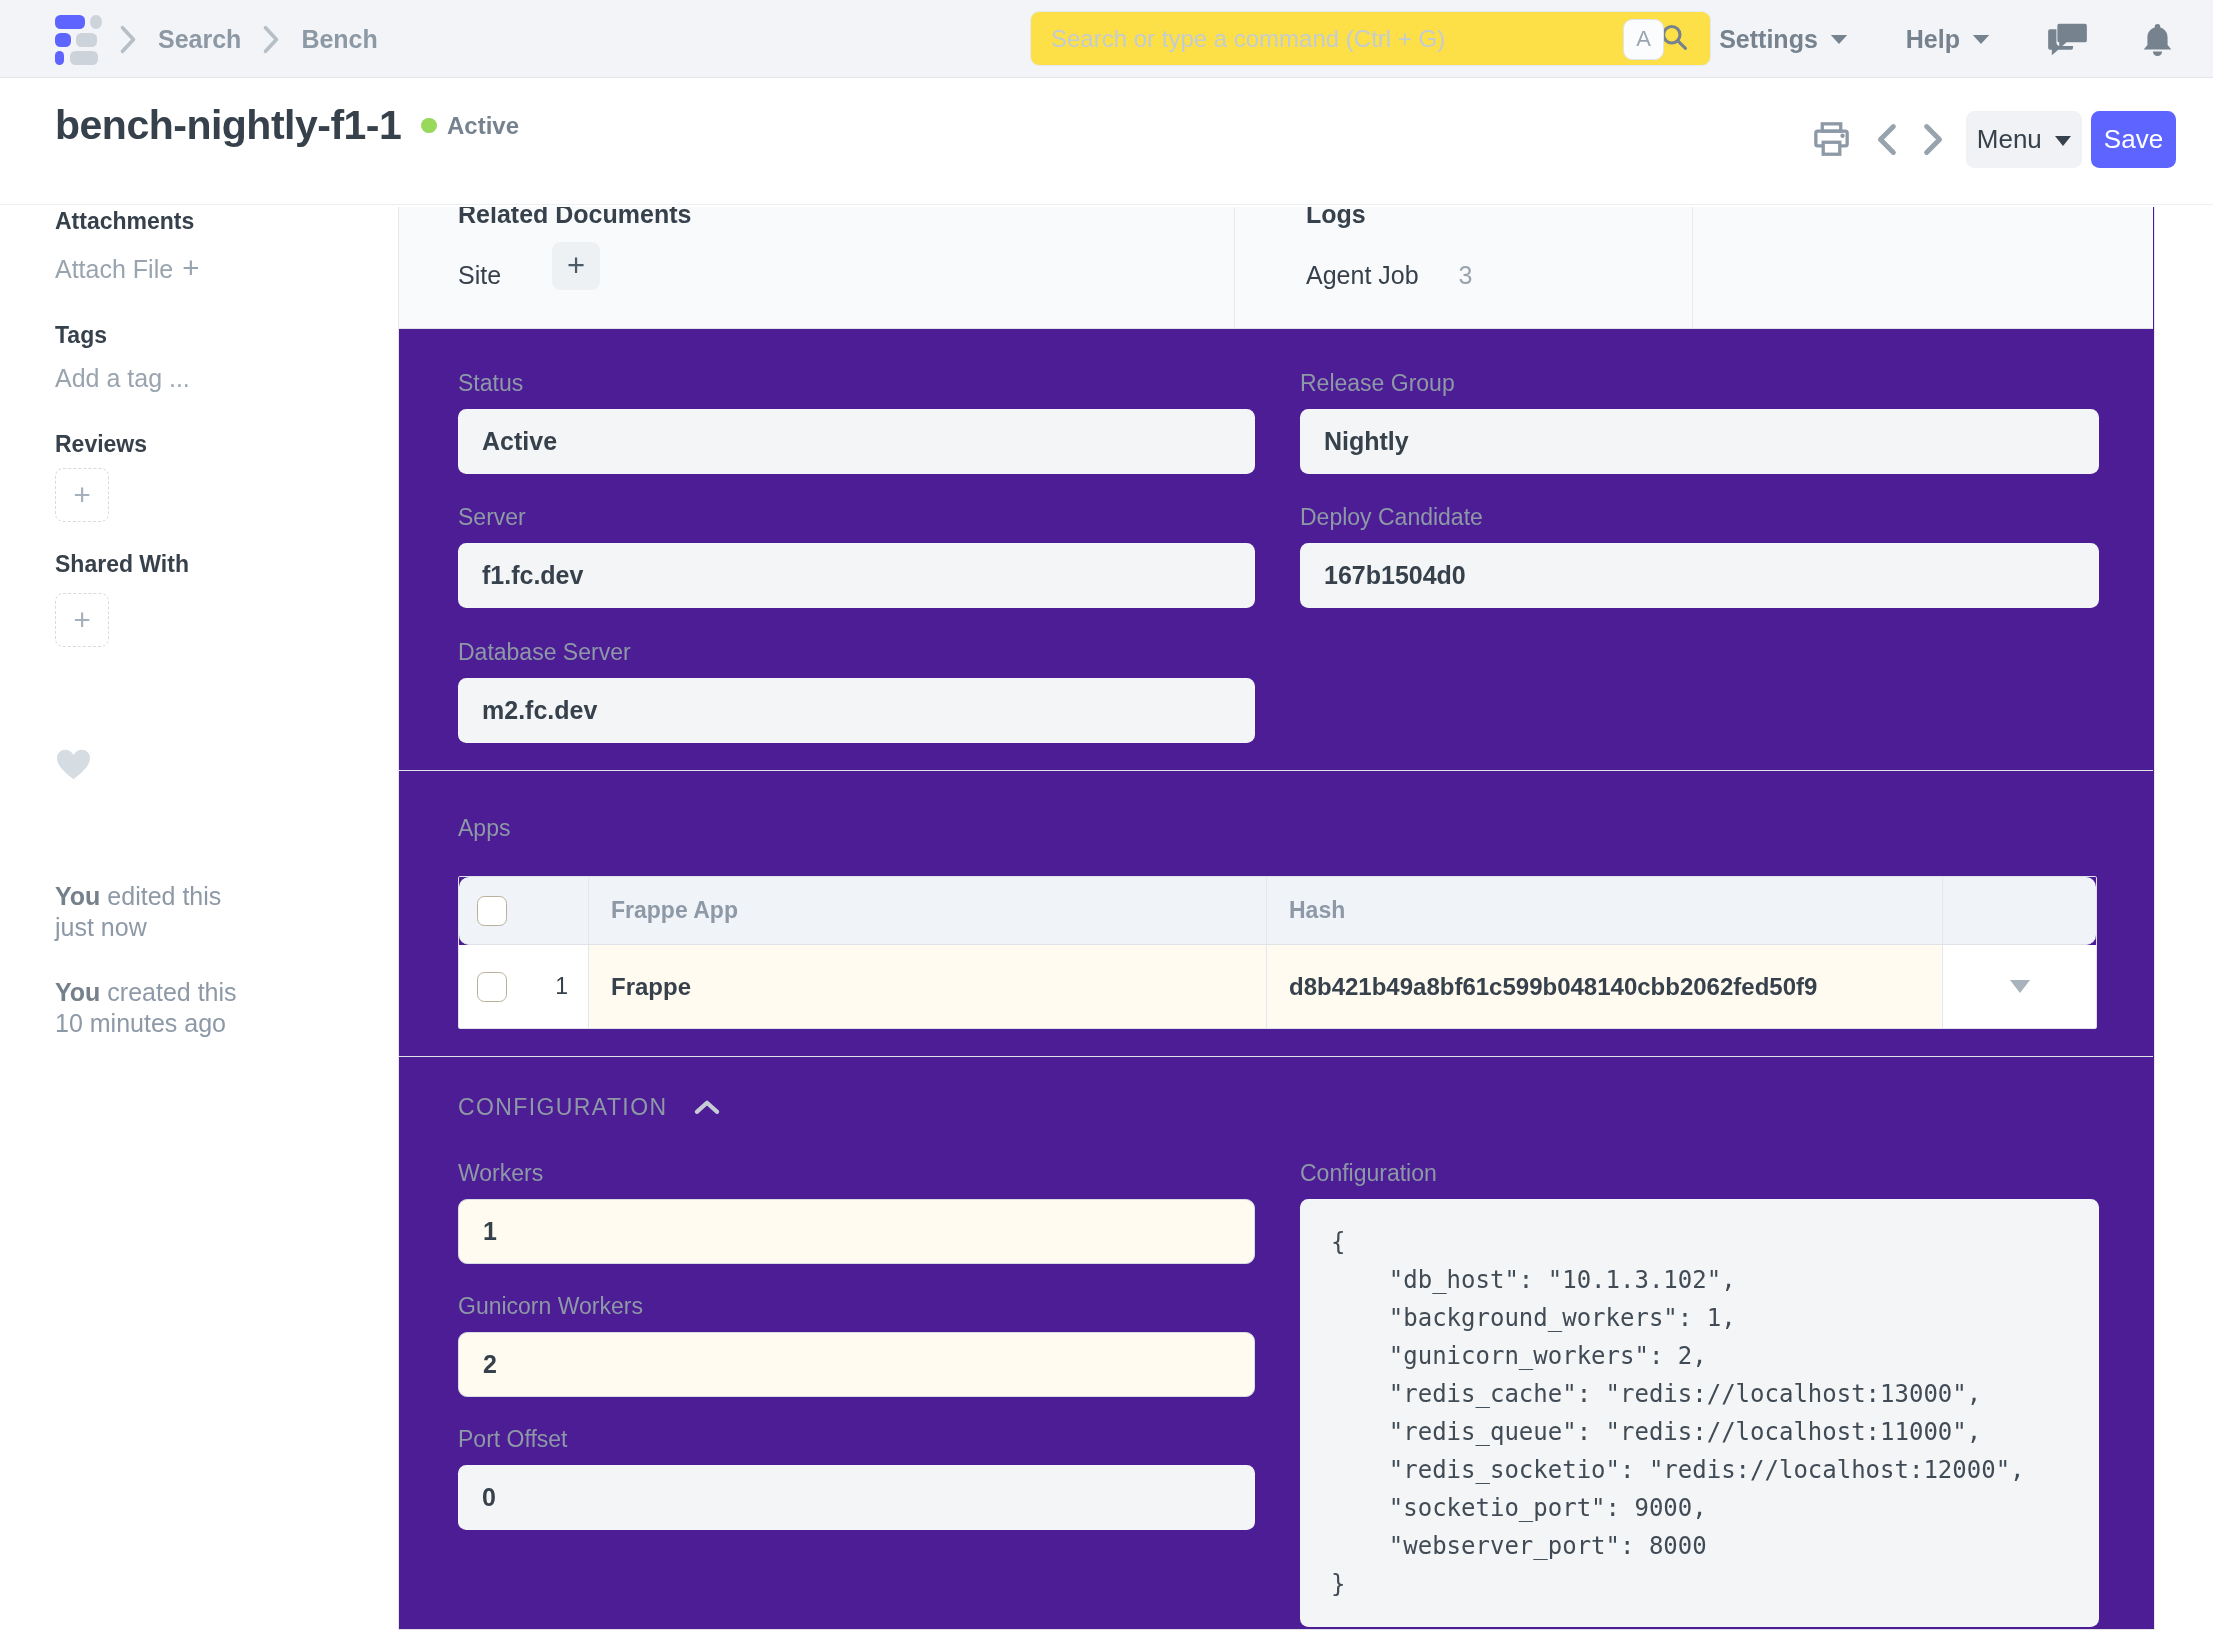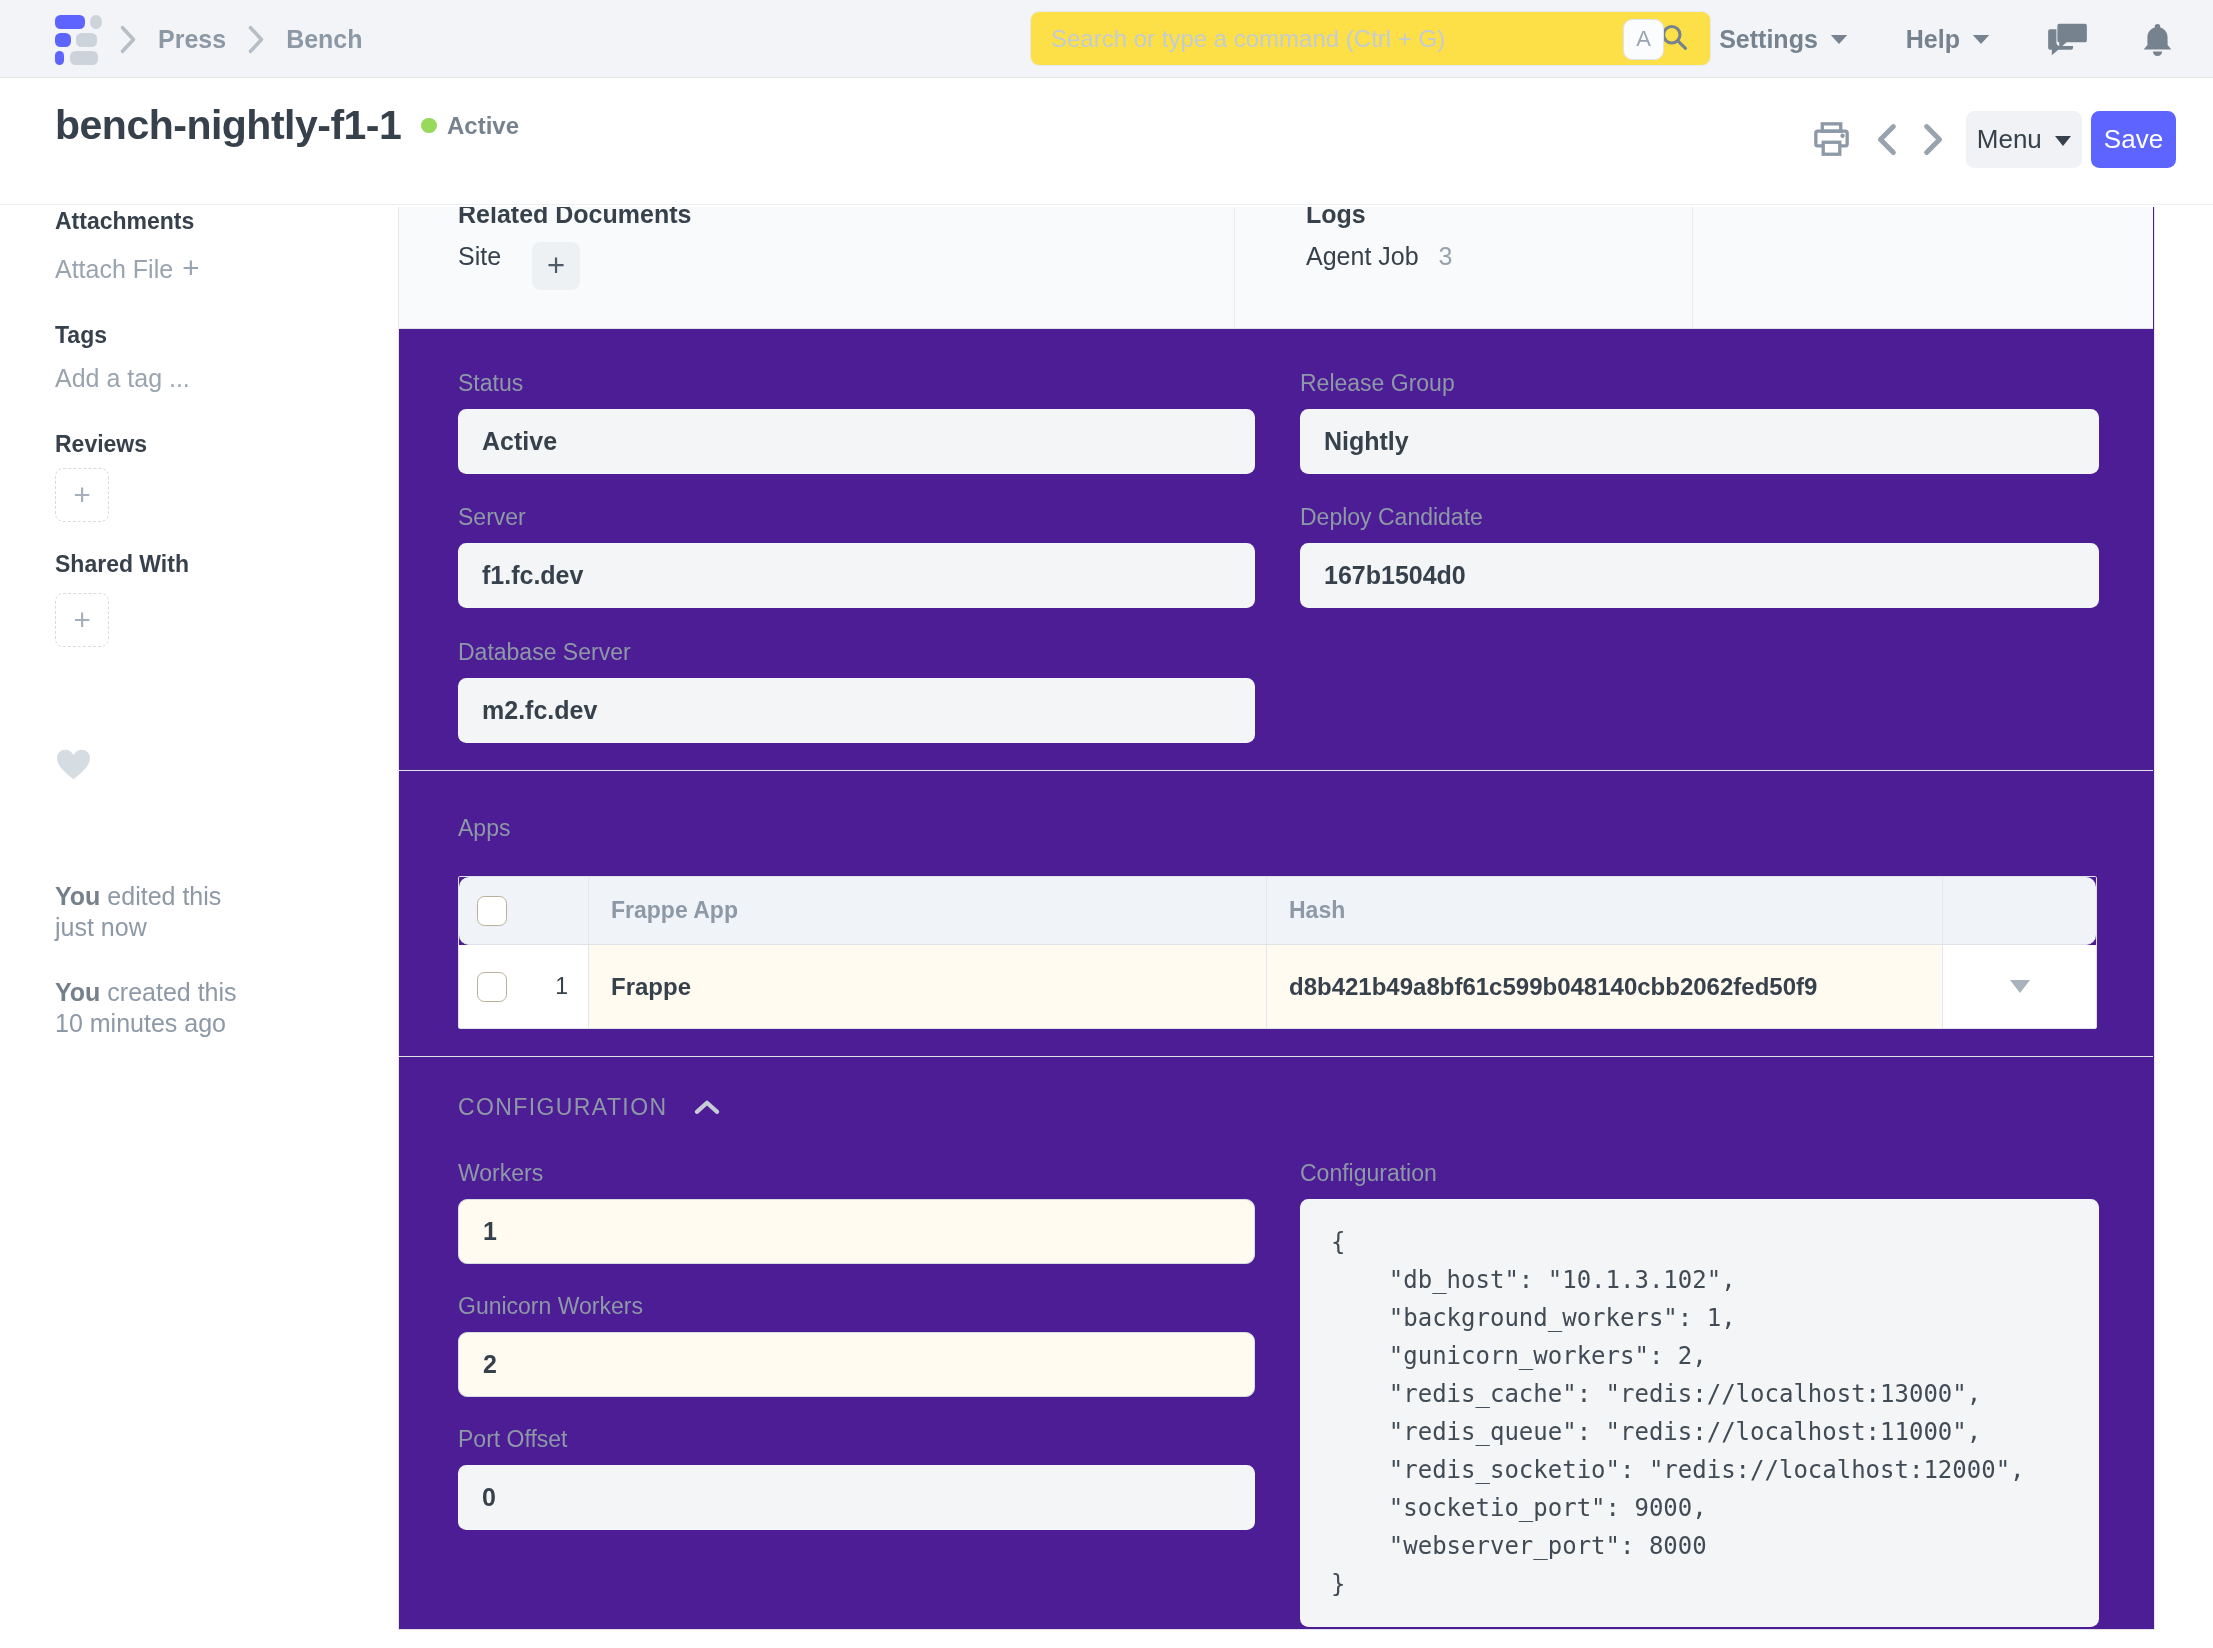--- a/index.html
+++ b/index.html
@@ -54,21 +54,21 @@
   .card { position:absolute; left:398px; top:-13px; width:1757px; height:1436px; background:#4c1d95; border-left:1.8px solid #e3e7ec; border-right:1.8px solid #e3e7ec; border-bottom:1.8px solid #dfe3e8; }
   .sec { position:absolute; left:0; width:1754px; }
 
   
   .sec-dash { top:0; height:135px; background:#f9fafc; border-bottom:1.8px solid #dfe3e8; display:flex; }
   .dash-col { height:100%; position:relative; }
   .dash-col.c1 { width:835px; padding-left:59px; }
   .dash-col.c2 { width:458px; border-left:1.8px solid #e7eaee; padding-left:71px; }
   .dash-col.c3 { flex:1; border-left:1.8px solid #e7eaee; }
   .dash-h { position:absolute; top:5.5px; font-size:25px; font-weight:700; color:#36414c; }
-  .dash-row { position:absolute; top:48px; height:48px; display:flex; align-items:flex-start; font-size:25px; color:#36414c; }
+  .dash-row { position:absolute; top:48px; height:48px; display:flex; align-items:flex-end; font-size:25px; color:#36414c;gap:20px; }
   .plus-btn { width:48px; height:48px; background:#eef1f4; border-radius:8.3px; margin-left:31px; display:flex; align-items:center; justify-content:center; font-size:31px; color:#4c5a67; cursor:pointer; }
   .count { color:#98a3ae; margin-left:20px; }
 
   
   .sec-fields { top:135px; height:441px; }
   .fgroup { position:absolute; }
   .flabel { font-size:23px; color:#8d99a6; margin-bottom:12px; }
   .fvalue { height:65px; background:#f3f5f7; border-radius:8.3px; display:flex; align-items:center; padding-left:24px; font-size:25px; font-weight:700; color:#36414c; }
   .fvalue.input { background:#fffbf0; border:1.8px solid #d8dde2; border-radius:9.2px; }
   .colL { left:59px; width:797px; }
@@ -118,21 +118,21 @@
           <span class="l-blue" style="width:9.2px"></span>
           <span class="l-gray" style="width:28px"></span>
         </div>
     </div>
     <div class="crumbs">
       <span class="crumb-sep">
         <svg width="20" height="31" viewBox="0 0 22 34">
             <polyline points="5,4 17,17 5,30" fill="none" stroke="#b6bfc8" stroke-width="4" stroke-linecap="round" stroke-linejoin="round"></polyline>
           </svg>
       </span>
-      <span class="crumb">Press</span>
+      <span class="crumb">Search</span>
       <span class="crumb-sep">
         <svg width="20" height="31" viewBox="0 0 22 34">
             <polyline points="5,4 17,17 5,30" fill="none" stroke="#b6bfc8" stroke-width="4" stroke-linecap="round" stroke-linejoin="round"></polyline>
           </svg>
       </span>
       <span class="crumb">Bench</span>
     </div>
     <div class="searchbox">
       <input type="text" placeholder="Search or type a command (Ctrl + G)" style="">
       <span>

